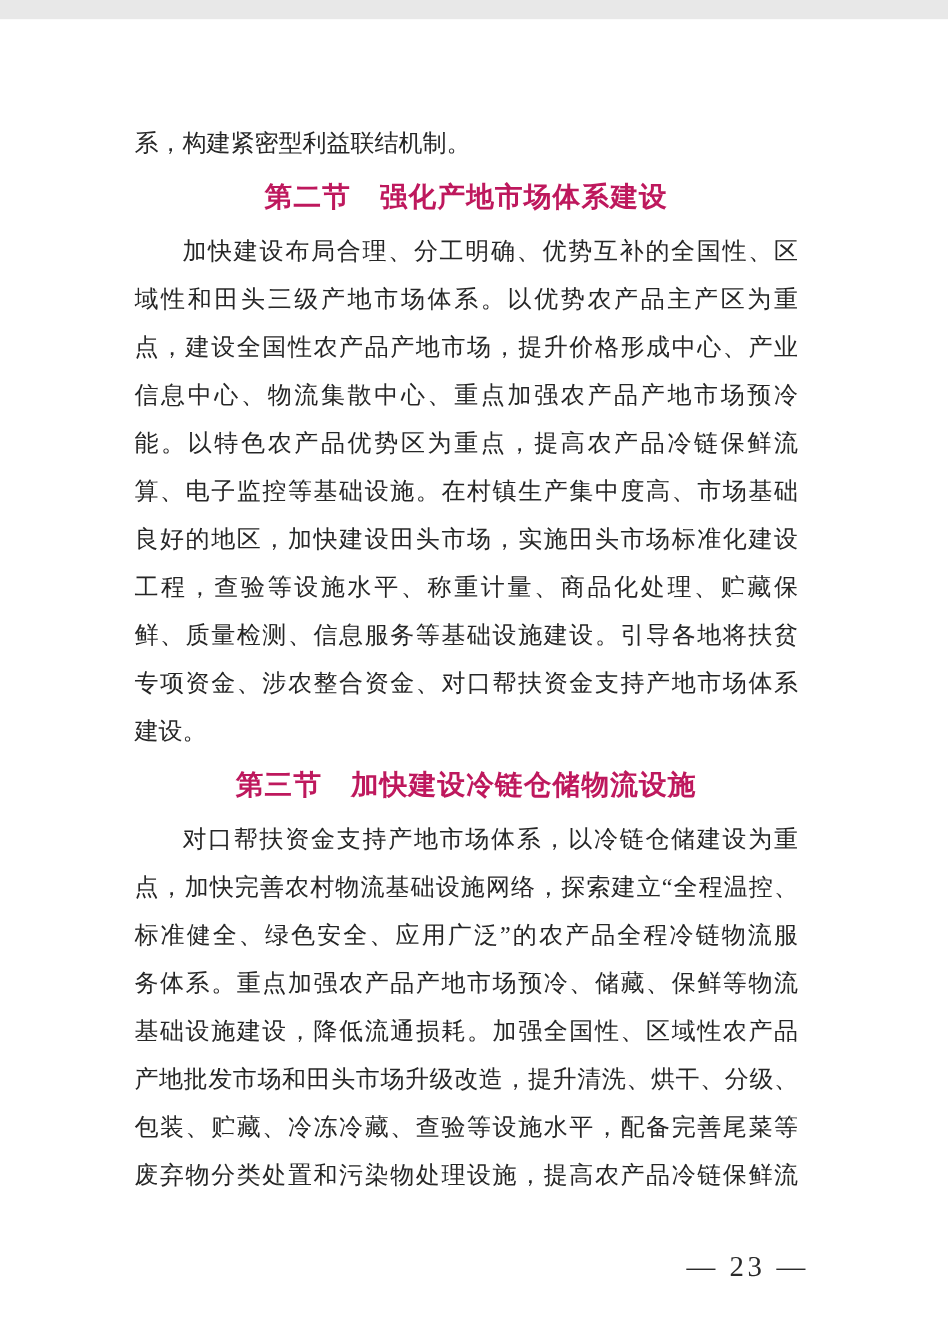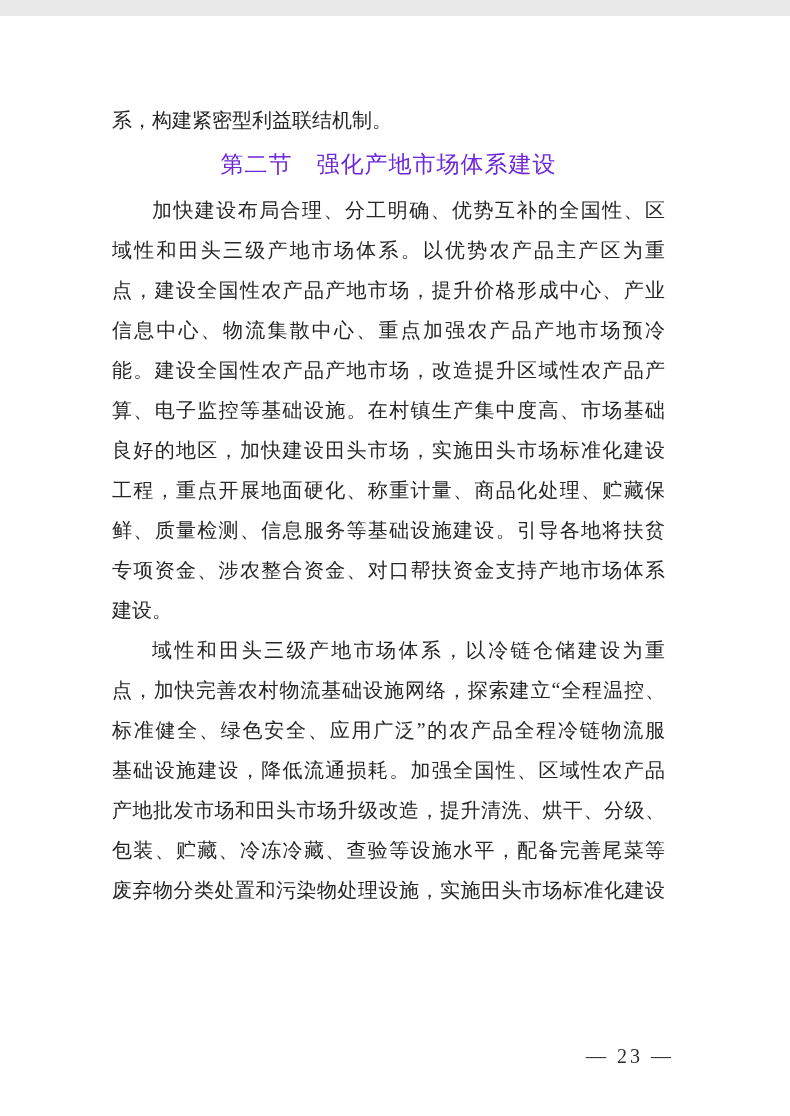--- a/index.html
+++ b/index.html
@@ -39,61 +39,63 @@
   }
   .line.indent {
     padding-left: 40px;
   }
   .heading {
     height: 50px;
     line-height: 50px;
     overflow: hidden;
     text-align: center;
     text-align-last: center;
-    font-weight: normal;
+    font-weight: bold;
     font-size: 23px;
-    color: #6d28d9;
+    color: #be185d;
     letter-spacing: 1px;
   }
   .page-number {
     position: absolute;
     top: 1026px;
     right: 116px;
     height: 28px;
     line-height: 28px;
-    font-size: 20px;
+    font-size: 24px;
     color: #2a2a2a;
     letter-spacing: 3px;
     white-space: pre;
   }
 </style>
 </head>
 <body>
 
 <div class="page">
   <div class="text-column">
       <div class="line flush">系，构建紧密型利益联结机制。</div>
       <div class="heading">第二节　强化产地市场体系建设</div>
       <div>
         <div class="line indent">加快建设布局合理、分工明确、优势互补的全国性、区</div>
         <div class="line">域性和田头三级产地市场体系。以优势农产品主产区为重</div>
         <div class="line">点，建设全国性农产品产地市场，提升价格形成中心、产业</div>
         <div class="line">信息中心、物流集散中心、重点加强农产品产地市场预冷</div>
-        <div class="line">能。建设全国性农产品产地市场，改造提升区域性农产品产</div>
+        <div class="line">能。以特色农产品优势区为重点，提高农产品冷链保鲜流</div>
         <div class="line">算、电子监控等基础设施。在村镇生产集中度高、市场基础</div>
         <div class="line">良好的地区，加快建设田头市场，实施田头市场标准化建设</div>
-        <div class="line">工程，重点开展地面硬化、称重计量、商品化处理、贮藏保</div>
+        <div class="line">工程，查验等设施水平、称重计量、商品化处理、贮藏保</div>
         <div class="line">鲜、质量检测、信息服务等基础设施建设。引导各地将扶贫</div>
         <div class="line">专项资金、涉农整合资金、对口帮扶资金支持产地市场体系</div>
         <div class="line flush">建设。</div>
       </div>
+      <div class="heading">第三节　加快建设冷链仓储物流设施</div>
       <div>
-        <div class="line indent">域性和田头三级产地市场体系，以冷链仓储建设为重</div>
+        <div class="line indent">对口帮扶资金支持产地市场体系，以冷链仓储建设为重</div>
         <div class="line">点，加快完善农村物流基础设施网络，探索建立“全程温控、</div>
         <div class="line">标准健全、绿色安全、应用广泛”的农产品全程冷链物流服</div>
+        <div class="line">务体系。重点加强农产品产地市场预冷、储藏、保鲜等物流</div>
         <div class="line">基础设施建设，降低流通损耗。加强全国性、区域性农产品</div>
         <div class="line">产地批发市场和田头市场升级改造，提升清洗、烘干、分级、</div>
         <div class="line">包装、贮藏、冷冻冷藏、查验等设施水平，配备完善尾菜等</div>
-        <div class="line">废弃物分类处置和污染物处理设施，实施田头市场标准化建设</div>
+        <div class="line">废弃物分类处置和污染物处理设施，提高农产品冷链保鲜流</div>
       </div>
     </div>
   <div class="page-number">— 23 —</div>
 </div>
 
 </body></html>

